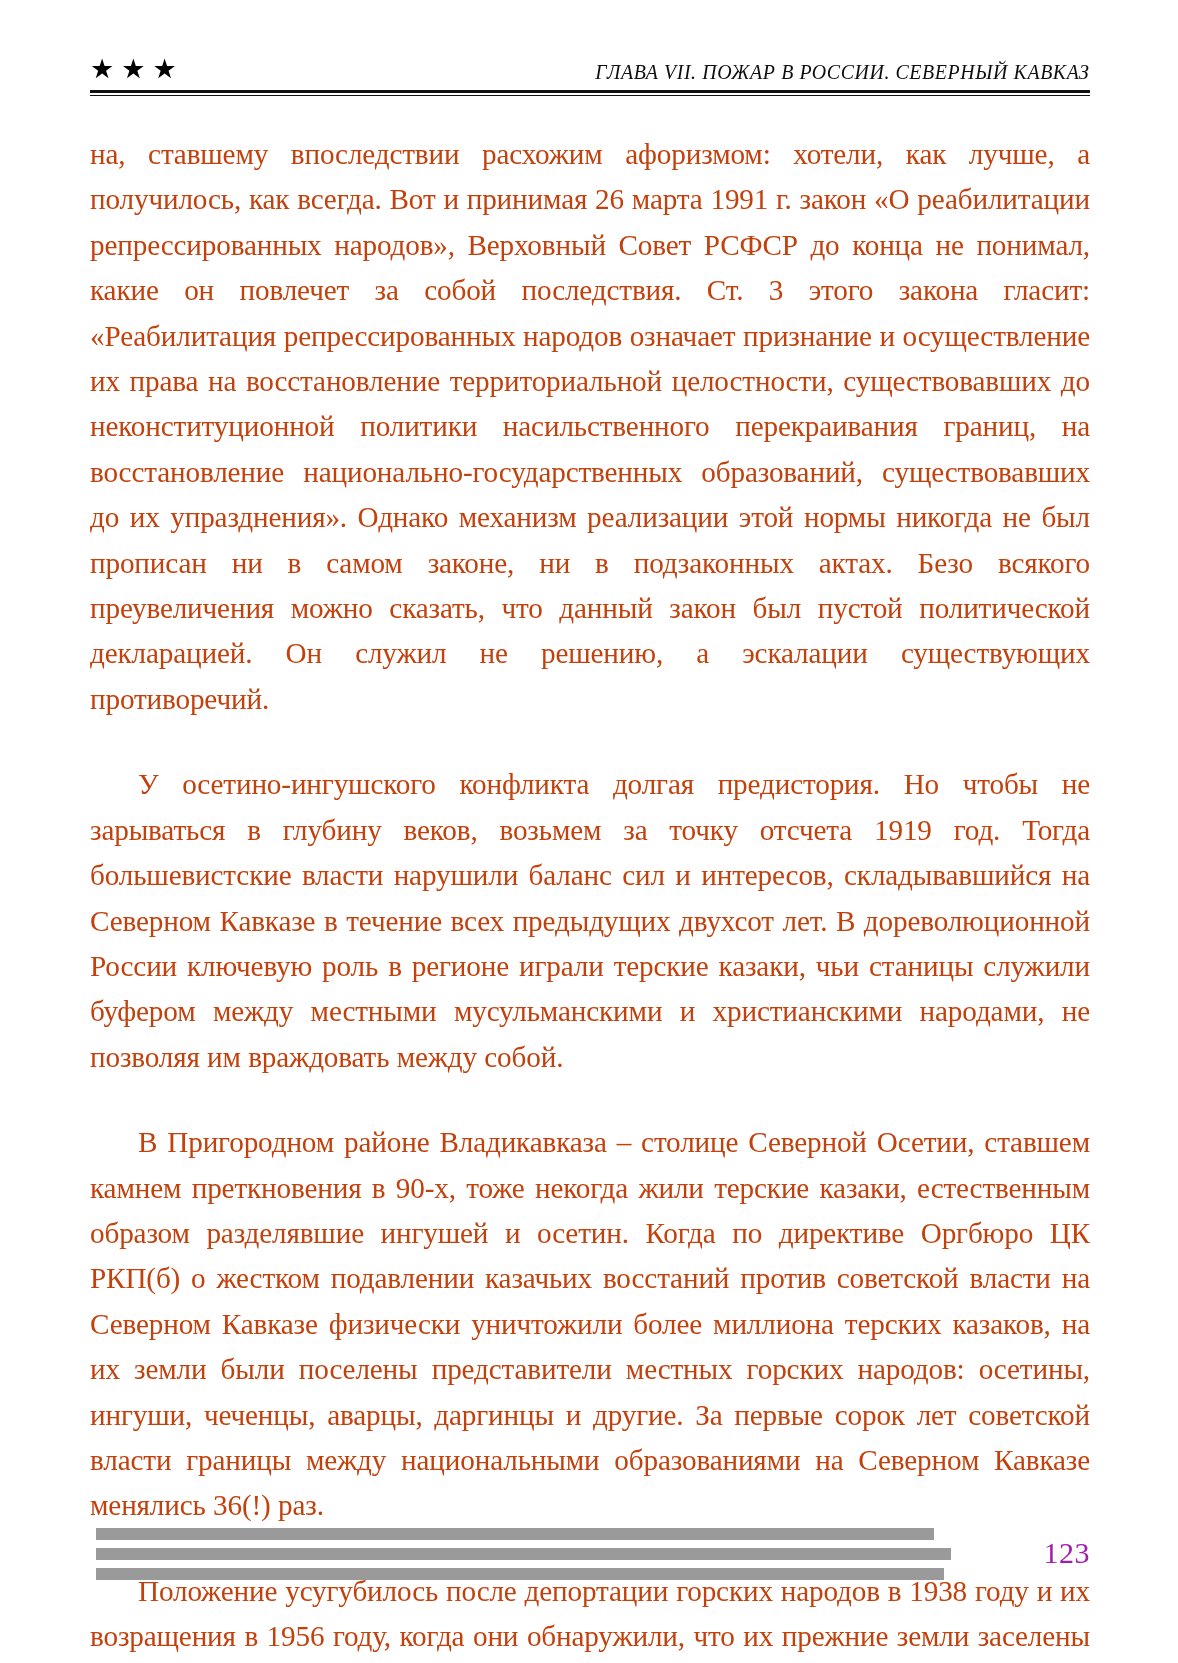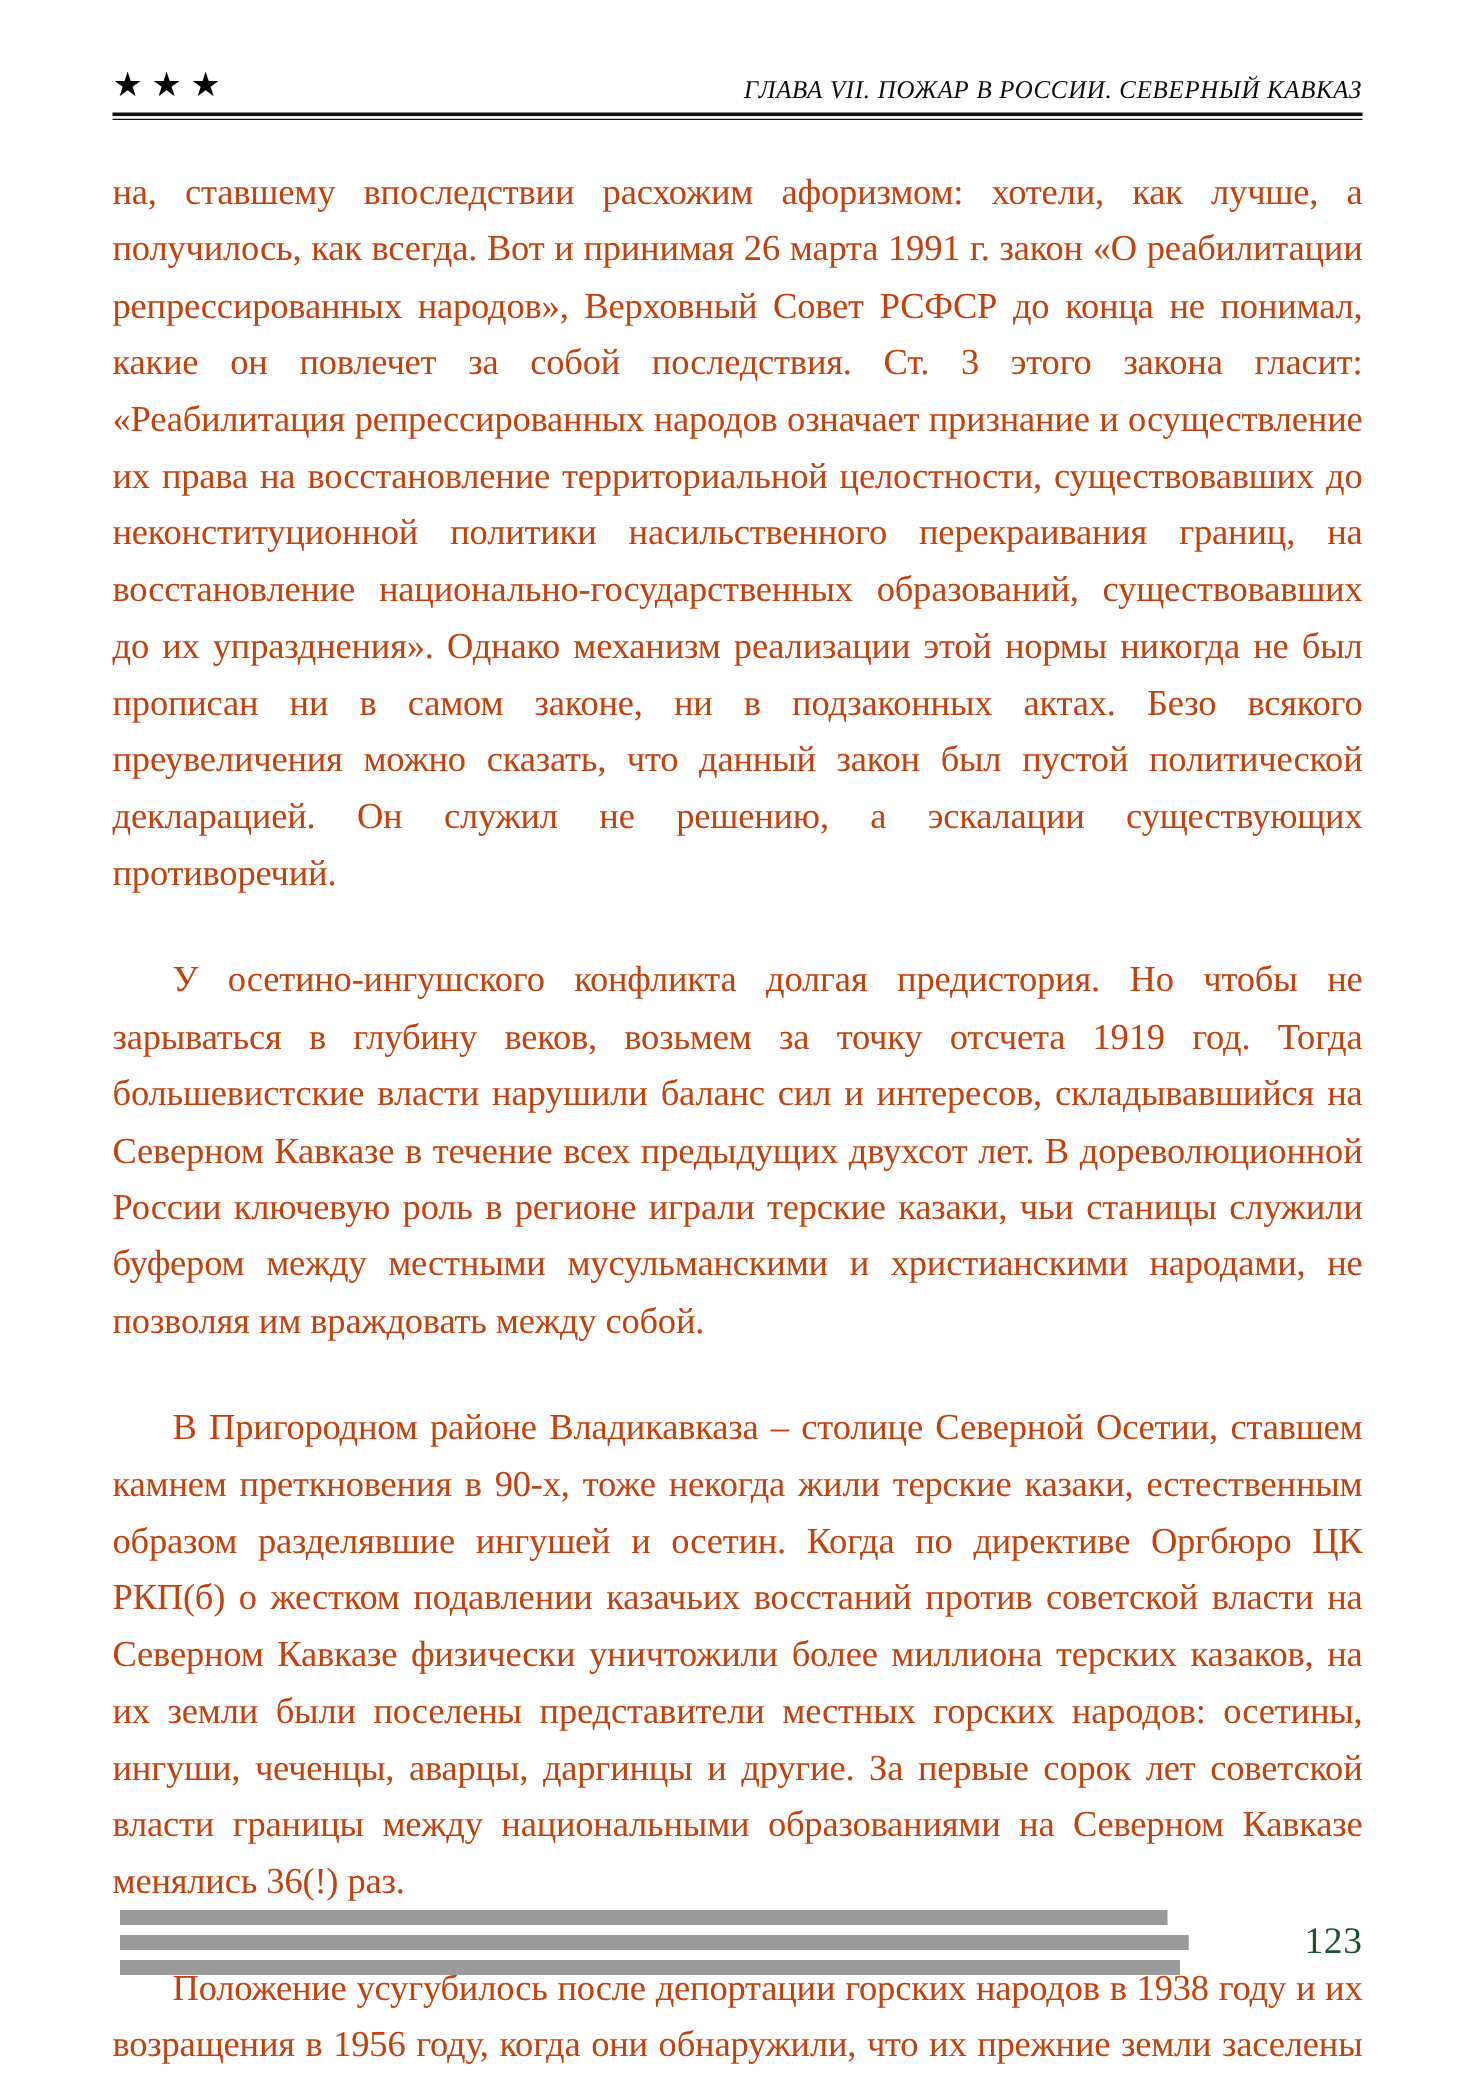--- a/index.html
+++ b/index.html
@@ -142,21 +142,21 @@
     width: 848px;
     clip-path: polygon(0 0, 100% 0, calc(100% + 16px) 100%, 0 100%);
   }
   .page-number {
     position: absolute;
     right: 0;
     top: 14px;
     font-family: "Liberation Serif", "DejaVu Serif", serif;
     font-size: 30px;
     line-height: 1;
-    color: #14532d;
+    color: #a21caf;
     letter-spacing: 0.5px;
   }
 </style>
 </head>
 <body>
 
 <div class="page">
 
   <div class="page-header">
     <div class="header-row">

